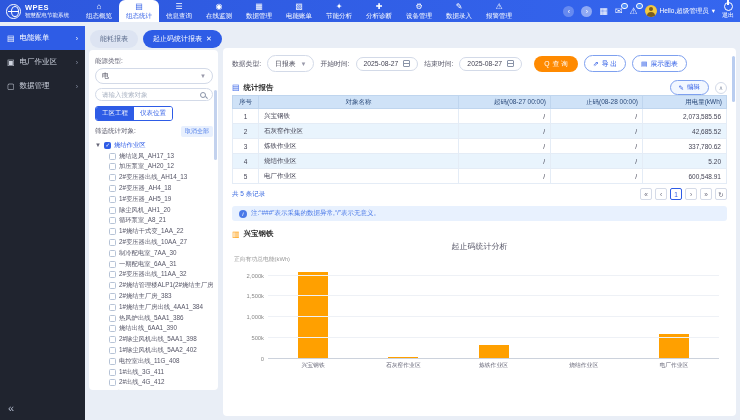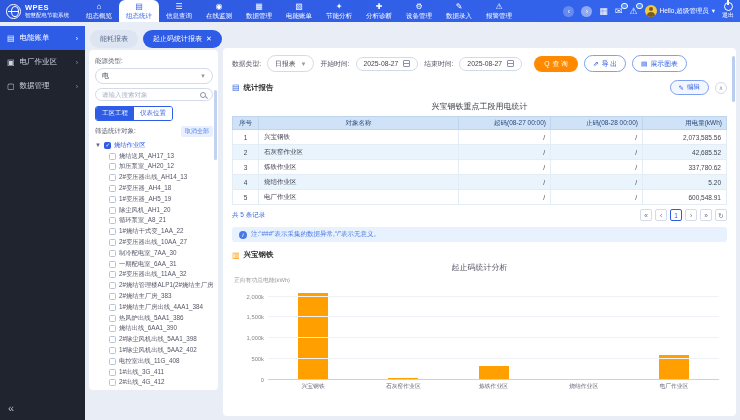--- a/index.html
+++ b/index.html
@@ -391,21 +391,20 @@
         <span class="sec-title">统计报告</span>
         <div class="sec-right">
           <div class="pill-edit">
             <span>✎</span>
             <span>编辑</span>
           </div>
           <div class="collapse-circle">∧</div>
         </div>
       </div>
 
-      <div class="table-title">兴宝钢铁重点工段用电统计</div>
 
       <table class="report">
         <colgroup>
             <col style="width:26px">
             <col style="width:200px">
             <col style="width:92px">
             <col style="width:92px">
             <col>
           </colgroup>
         <thead>

